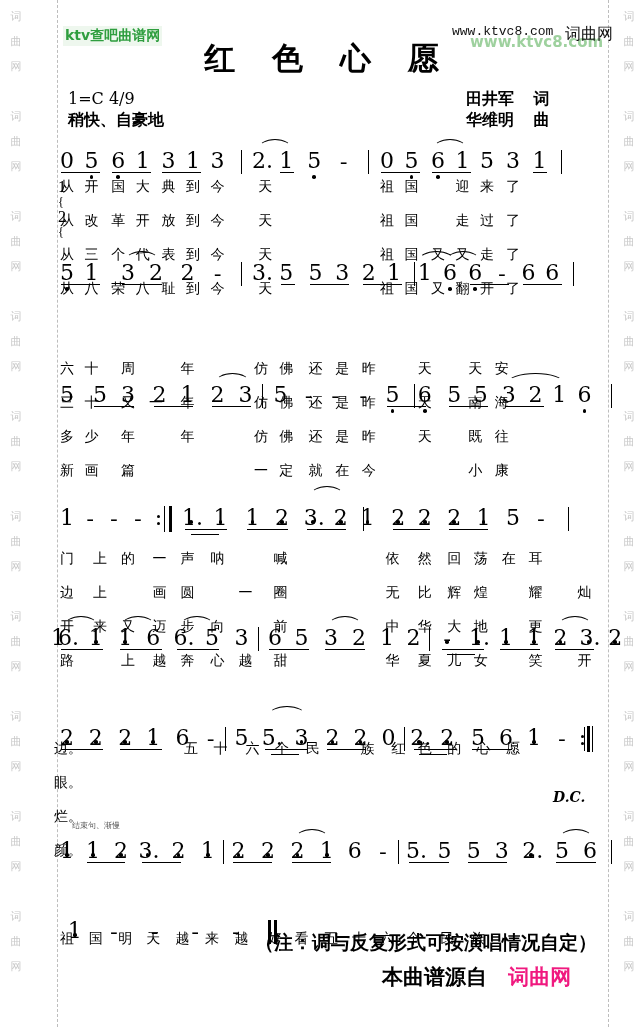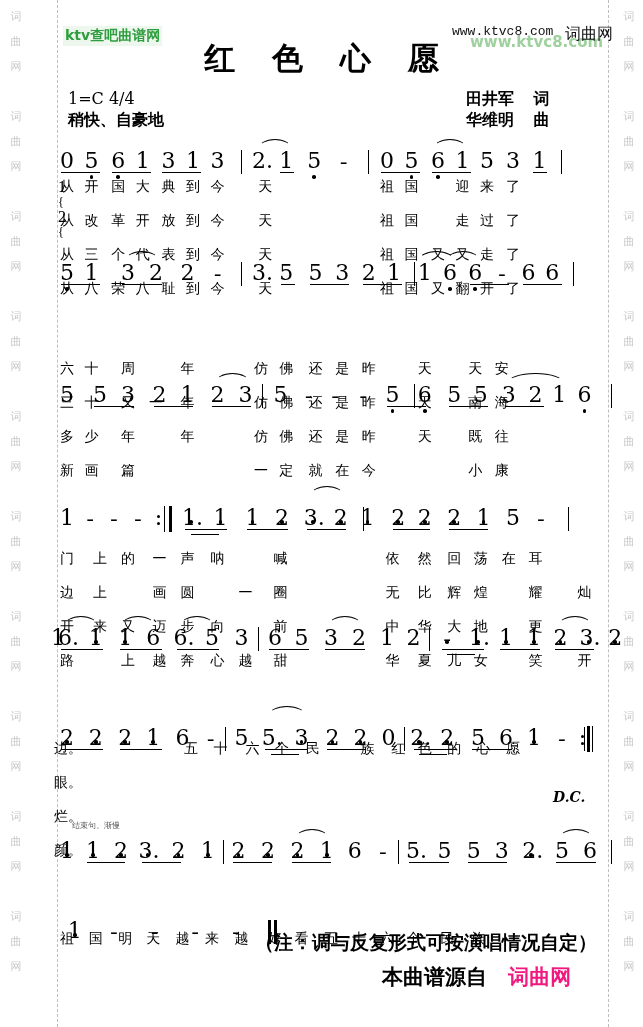--- a/index.html
+++ b/index.html
@@ -167,21 +167,21 @@
   </div>
 
 <div class="brand">ktv查吧曲谱网</div>
 <div class="url-top">www.ktvc8.com</div>
 <div class="url-ghost">www.ktvc8.com</div>
 <div class="site-top">词曲网</div>
 
 <div class="title">红 色 心 愿</div>
 
 <div class="meta-left">
-  <div>1=C  4/4</div>
+  <div>1=C  4/9</div>
   <div class="tempo">稍快、自豪地</div>
 </div>
 
 <div class="meta-right">
   <div>
     <span>田井军</span>
     <span class="rolelab">词</span>
   </div>
   <div>
     <span>华维明</span>

